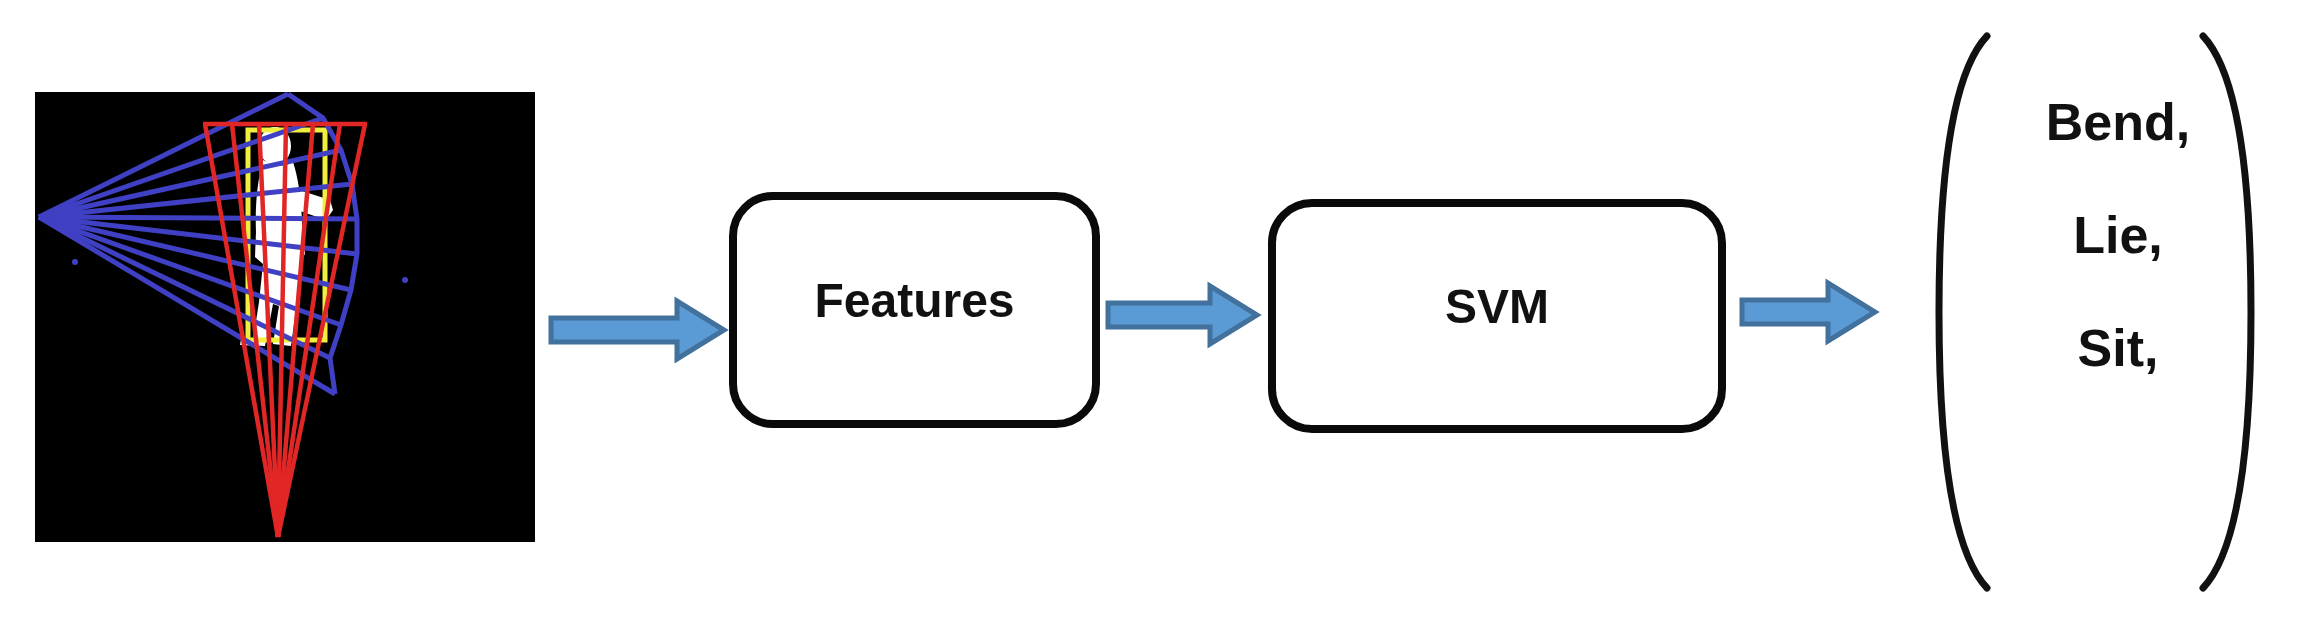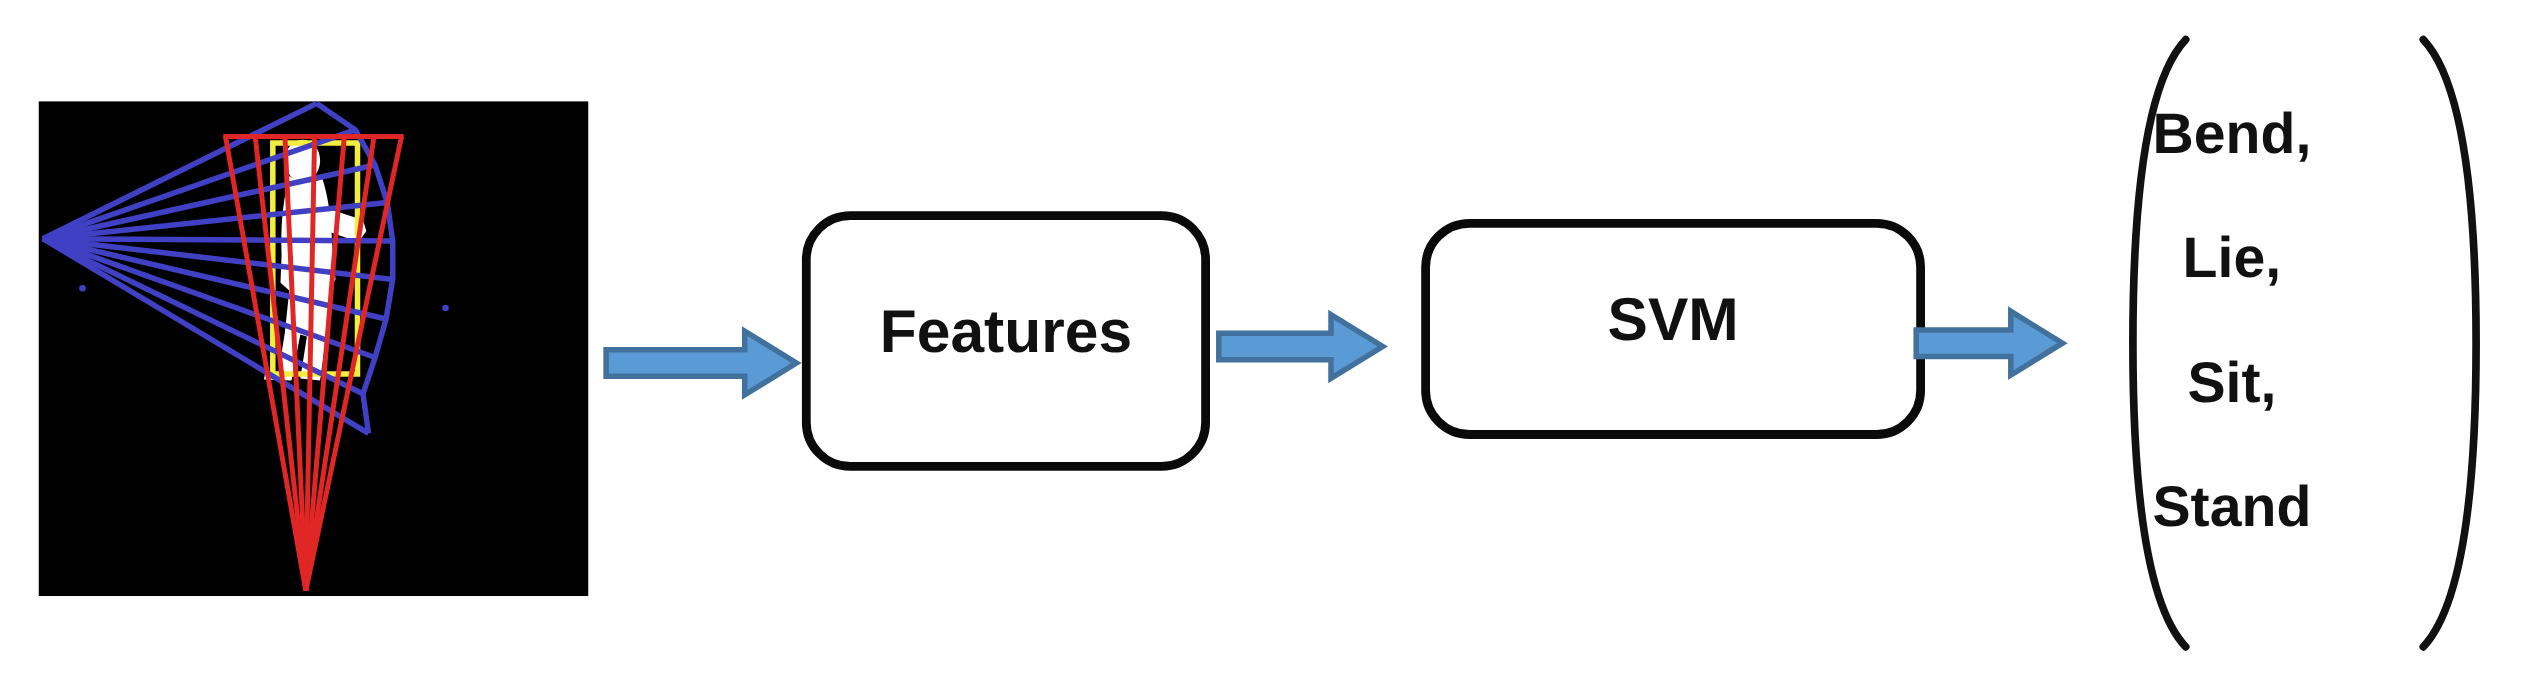--- a/index.html
+++ b/index.html
@@ -32,33 +32,33 @@
   .arrow2{left:1105px;top:283px;width:156px;height:64px;}
   .arrow3{left:1739px;top:280px;width:140px;height:64px;}
   
   .box{
     position:absolute;box-sizing:border-box;
     border:8px solid var(--box_border,#0a0a0a);
     border-radius:44px;background:#fff;
     display:flex;flex-direction:column;justify-content:center;align-items:center;
   }
   .box1{left:729px;top:192px;width:371px;height:236px;}
-  .box2{left:1268px;top:199px;width:458px;height:200px;margin-left:24px;}
+  .box2{left:1268px;top:199px;width:458px;height:234px;}
   .box-label{transform:translateY(-9px);text-align:center;}
   .box-line{
-    font-size:55px;font-weight:bold;line-height:72px;
+    font-size:48px;font-weight:bold;line-height:72px;
     color:var(--text,#111111);white-space:nowrap;
   }
   
   .paren{position:absolute;width:70px;height:564px;top:30px;}
   .paren path{fill:none;stroke:var(--bracket,#111111);stroke-width:7;stroke-linecap:round;}
   .paren-left{left:1925px;}
   .paren-right{left:2195px;}
   .output-items{
-    position:absolute;left:1859px;top:38px;width:340px;height:548px;
+    position:absolute;left:1948px;top:38px;width:340px;height:548px;
     display:flex;flex-direction:column;align-items:center;
     padding-top:54px;box-sizing:border-box;gap:53px;
   }
   .output-item{
     font-size:52px;font-weight:bold;line-height:60px;
     color:var(--text,#111111);white-space:nowrap;
   }
 </style>
 </head>
 <body>
@@ -130,19 +130,18 @@
     <polygon points="3,20 89,20 89,3 136,32 89,61 89,44 3,44"></polygon>
   </svg>
 
   <svg class="paren paren-left" viewBox="0 0 70 564">
     <path d="M 62,6 C 26,44 14,150 14,282 C 14,414 26,520 62,558"></path>
   </svg>
   <div class="output-items">
     <div class="output-item">Bend,</div>
     <div class="output-item">Lie,</div>
     <div class="output-item">Sit,</div>
-    <div class="output-item">Stand</div>
   </div>
   <svg class="paren paren-right" viewBox="0 0 70 564">
     <path d="M 8,6 C 44,44 56,150 56,282 C 56,414 44,520 8,558"></path>
   </svg>
 
 </div>
 
 </body></html>

